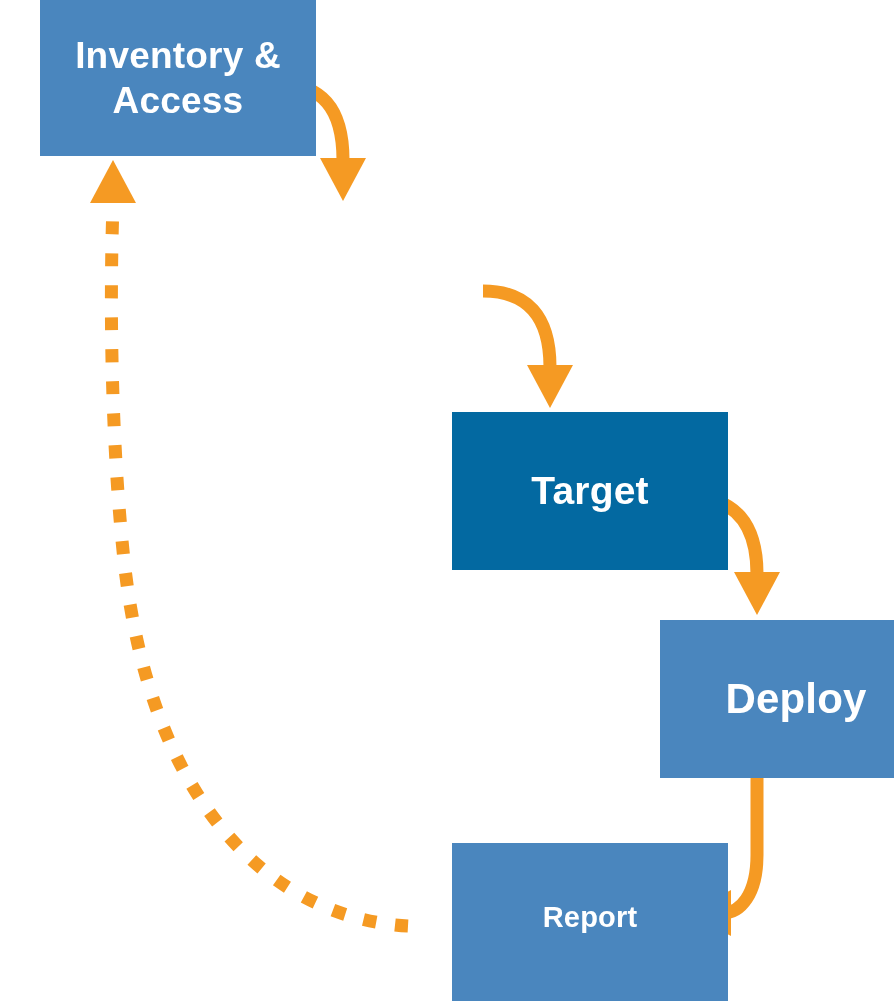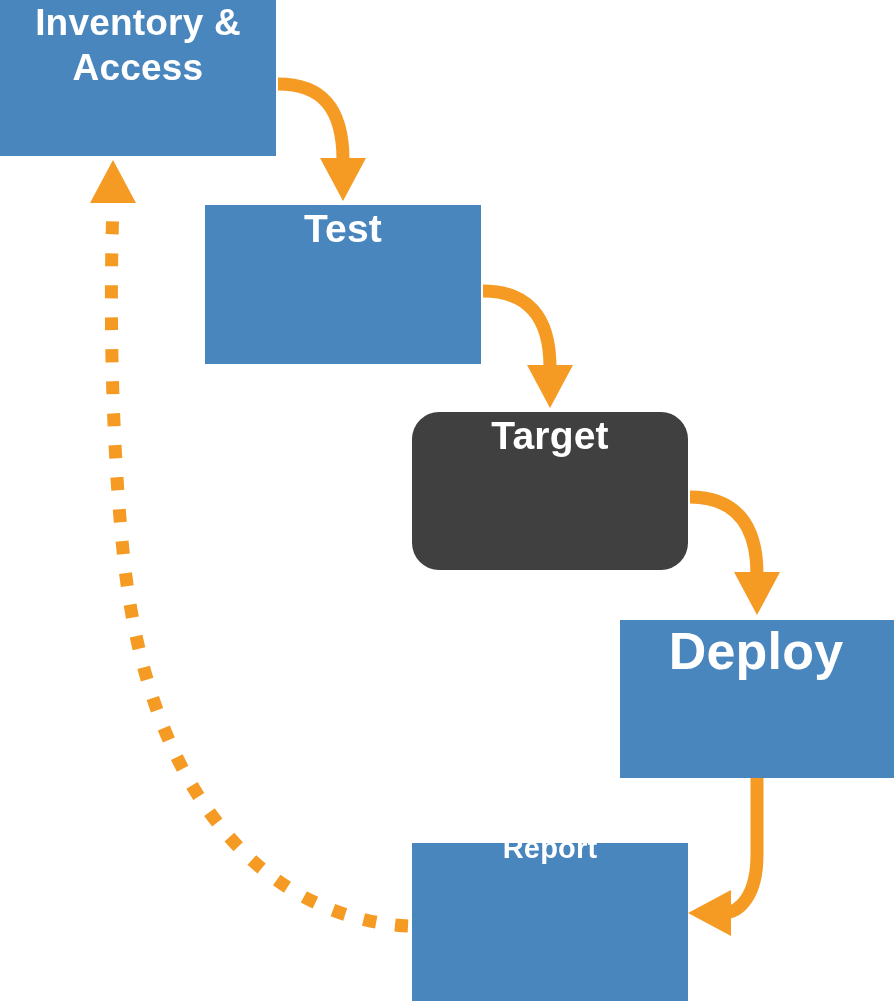--- a/index.html
+++ b/index.html
@@ -15,23 +15,24 @@
     position: relative;
     width: 894px;
     height: 1001px;
     background: #ffffff;
     overflow: hidden;
   }
   .node-box {
     position: absolute;
     background: #4a86be;
     display: flex;
-    align-items: flex-start;
+    align-items: center;
     justify-content: center;
     box-sizing: border-box;
+    margin-left: 40px;
   }
   .node-label {
     color: #ffffff;
     font-family: "Liberation Sans", sans-serif;
     font-weight: bold;
     text-align: center;
     line-height: 1.22;
     letter-spacing: 0.2px;
     white-space: pre-line;
     padding: 0 8px;
@@ -48,21 +49,21 @@
   #node-test .node-label { font-size: 39px; }
 
   #node-target {
     left: 412px; top: 412px; width: 276px; height: 158px;
   }
   #node-target .node-label { font-size: 39px; }
 
   #node-deploy {
     left: 620px; top: 620px; width: 280px; height: 158px;
   }
-  #node-deploy .node-label { font-size: 52px; margin-right: 8px; }
+  #node-deploy .node-label { font-size: 42px; margin-right: 8px; }
 
   #node-report {
     left: 412px; top: 843px; width: 276px; height: 162px;
   }
   #node-report .node-label { font-size: 29px; margin-top: -12px; }
 
   #arrow-layer {
     position: absolute;
     left: 0;
     top: 0;
@@ -120,25 +121,22 @@
       <polygon class="flow-arrow-head" points="113,160 90,203 136,203" style="fill: rgb(245, 154, 35);"></polygon>
     </g>
 
   </svg>
 
   <div class="node-box" id="node-inventory" style="background: rgb(74, 134, 190);">
     <span class="node-label" style="color: rgb(255, 255, 255);">Inventory &amp;
 Access</span>
   </div>
 
-  <div class="node-box" id="node-test" style="background: rgb(74, 134, 190);">
-    <span class="node-label" style="color: rgb(255, 255, 255);">Test</span>
-  </div>
 
-  <div class="node-box" id="node-target" style="background: #404040; border-radius: 27px;">
+  <div class="node-box" id="node-target" style="background: #0369a1;">
     <span class="node-label" style="color: rgb(255, 255, 255);">Target</span>
   </div>
 
   <div class="node-box" id="node-deploy" style="background: rgb(74, 134, 190);">
     <span class="node-label" style="color: rgb(255, 255, 255);">Deploy</span>
   </div>
 
   <div class="node-box" id="node-report" style="background: rgb(74, 134, 190);">
     <span class="node-label" style="color: rgb(255, 255, 255);">Report</span>
   </div>

